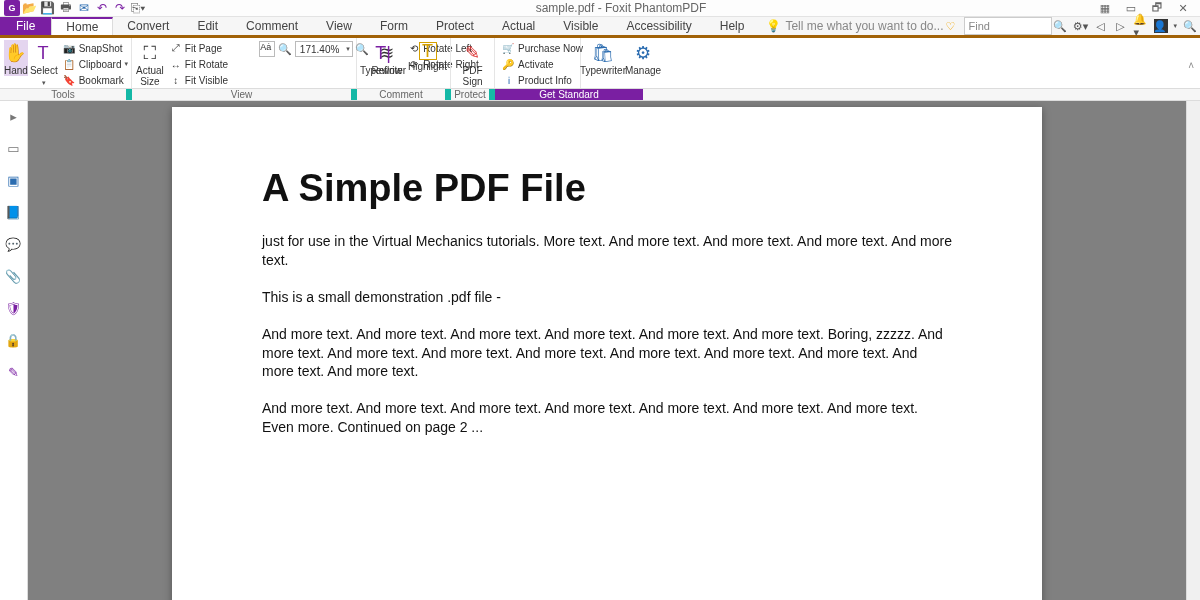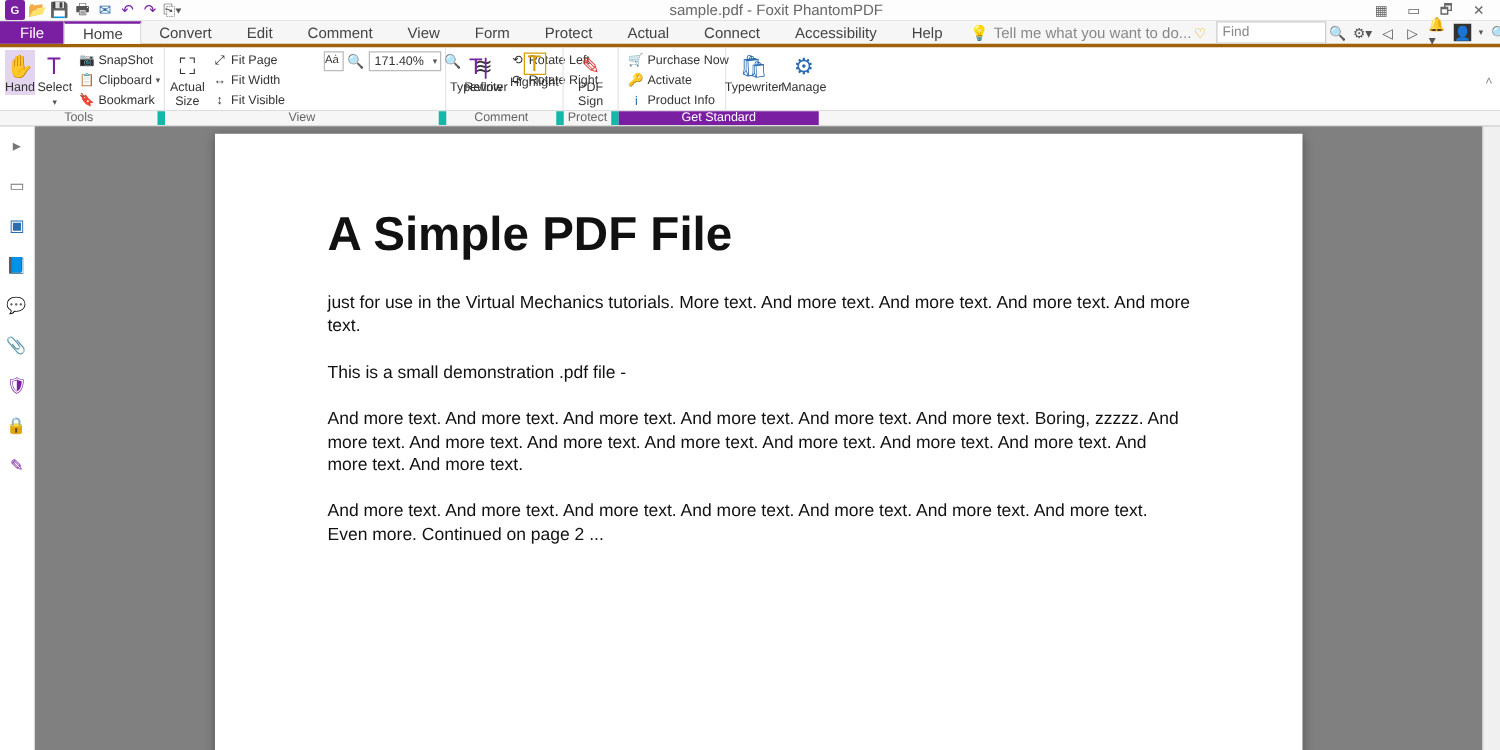--- a/index.html
+++ b/index.html
@@ -88,21 +88,21 @@
 <div class="menubar">
   <div class="file-tab">File</div>
   <div class="tab active">Home</div>
   <div class="tab">Convert</div>
   <div class="tab">Edit</div>
   <div class="tab">Comment</div>
   <div class="tab">View</div>
   <div class="tab">Form</div>
   <div class="tab">Protect</div>
   <div class="tab">Actual</div>
-  <div class="tab">Connect</div>
+  <div class="tab">Visible</div>
   <div class="tab">Accessibility</div>
   <div class="tab">Help</div>
   <div class="tellme">
     <span>💡</span>
     <span>Tell me what you want to do...</span>
   </div>
   <div class="menubar-right">
     <span class="ico heart">♡</span>
     <div class="find-wrap">
       <div class="find-box">
@@ -157,21 +157,21 @@
         <span class="blabel" style="white-space:pre-line;">Actual
 Size</span>
       </div>
       <div class="smallrow">
         <div class="smallbtn">
             <span class="sicon">⤢</span>
             <span>Fit Page</span>
           </div>
         <div class="smallbtn">
             <span class="sicon">↔</span>
-            <span>Fit Width</span>
+            <span>Fit Rotate</span>
           </div>
         <div class="smallbtn">
             <span class="sicon">↕</span>
             <span>Fit Visible</span>
           </div>
       </div>
       <div class="smallrow" style="padding-left:2px;">
         <div class="zoom-row">
           <span class="sicon" style="border:1px solid #bbb;width:16px;height:16px;font-size:9px;">Aȧ</span>
           <span class="sicon">🔍</span>
@@ -256,21 +256,21 @@
   </div>
 
   <span class="collapse-caret">˄</span>
 </div>
 
 <div class="ribbon-labels" style="position:relative;">
   <div class="lbl" style="width:132px;">Tools</div>
   <div class="lbl" style="width:225px;">View</div>
   <div class="lbl" style="width:94px;">Comment</div>
   <div class="lbl" style="width:44px;">Protect</div>
-  <div class="lbl" style="width:160px;background:#7a1fa2;color:#fff;border:none;">Get Standard</div>
+  <div class="lbl" style="width:148px;background:#7a1fa2;color:#fff;border:none;">Get Standard</div>
 </div>
 
 <div class="workspace">
   <div class="left-tabstrip">
     <span class="pbtn grey">▸</span>
     <span class="pbtn grey">▭</span>
     <span class="pbtn blue">▣</span>
     <span class="pbtn blue">📘</span>
     <span class="pbtn orange">💬</span>
     <span class="pbtn blue">📎</span>

